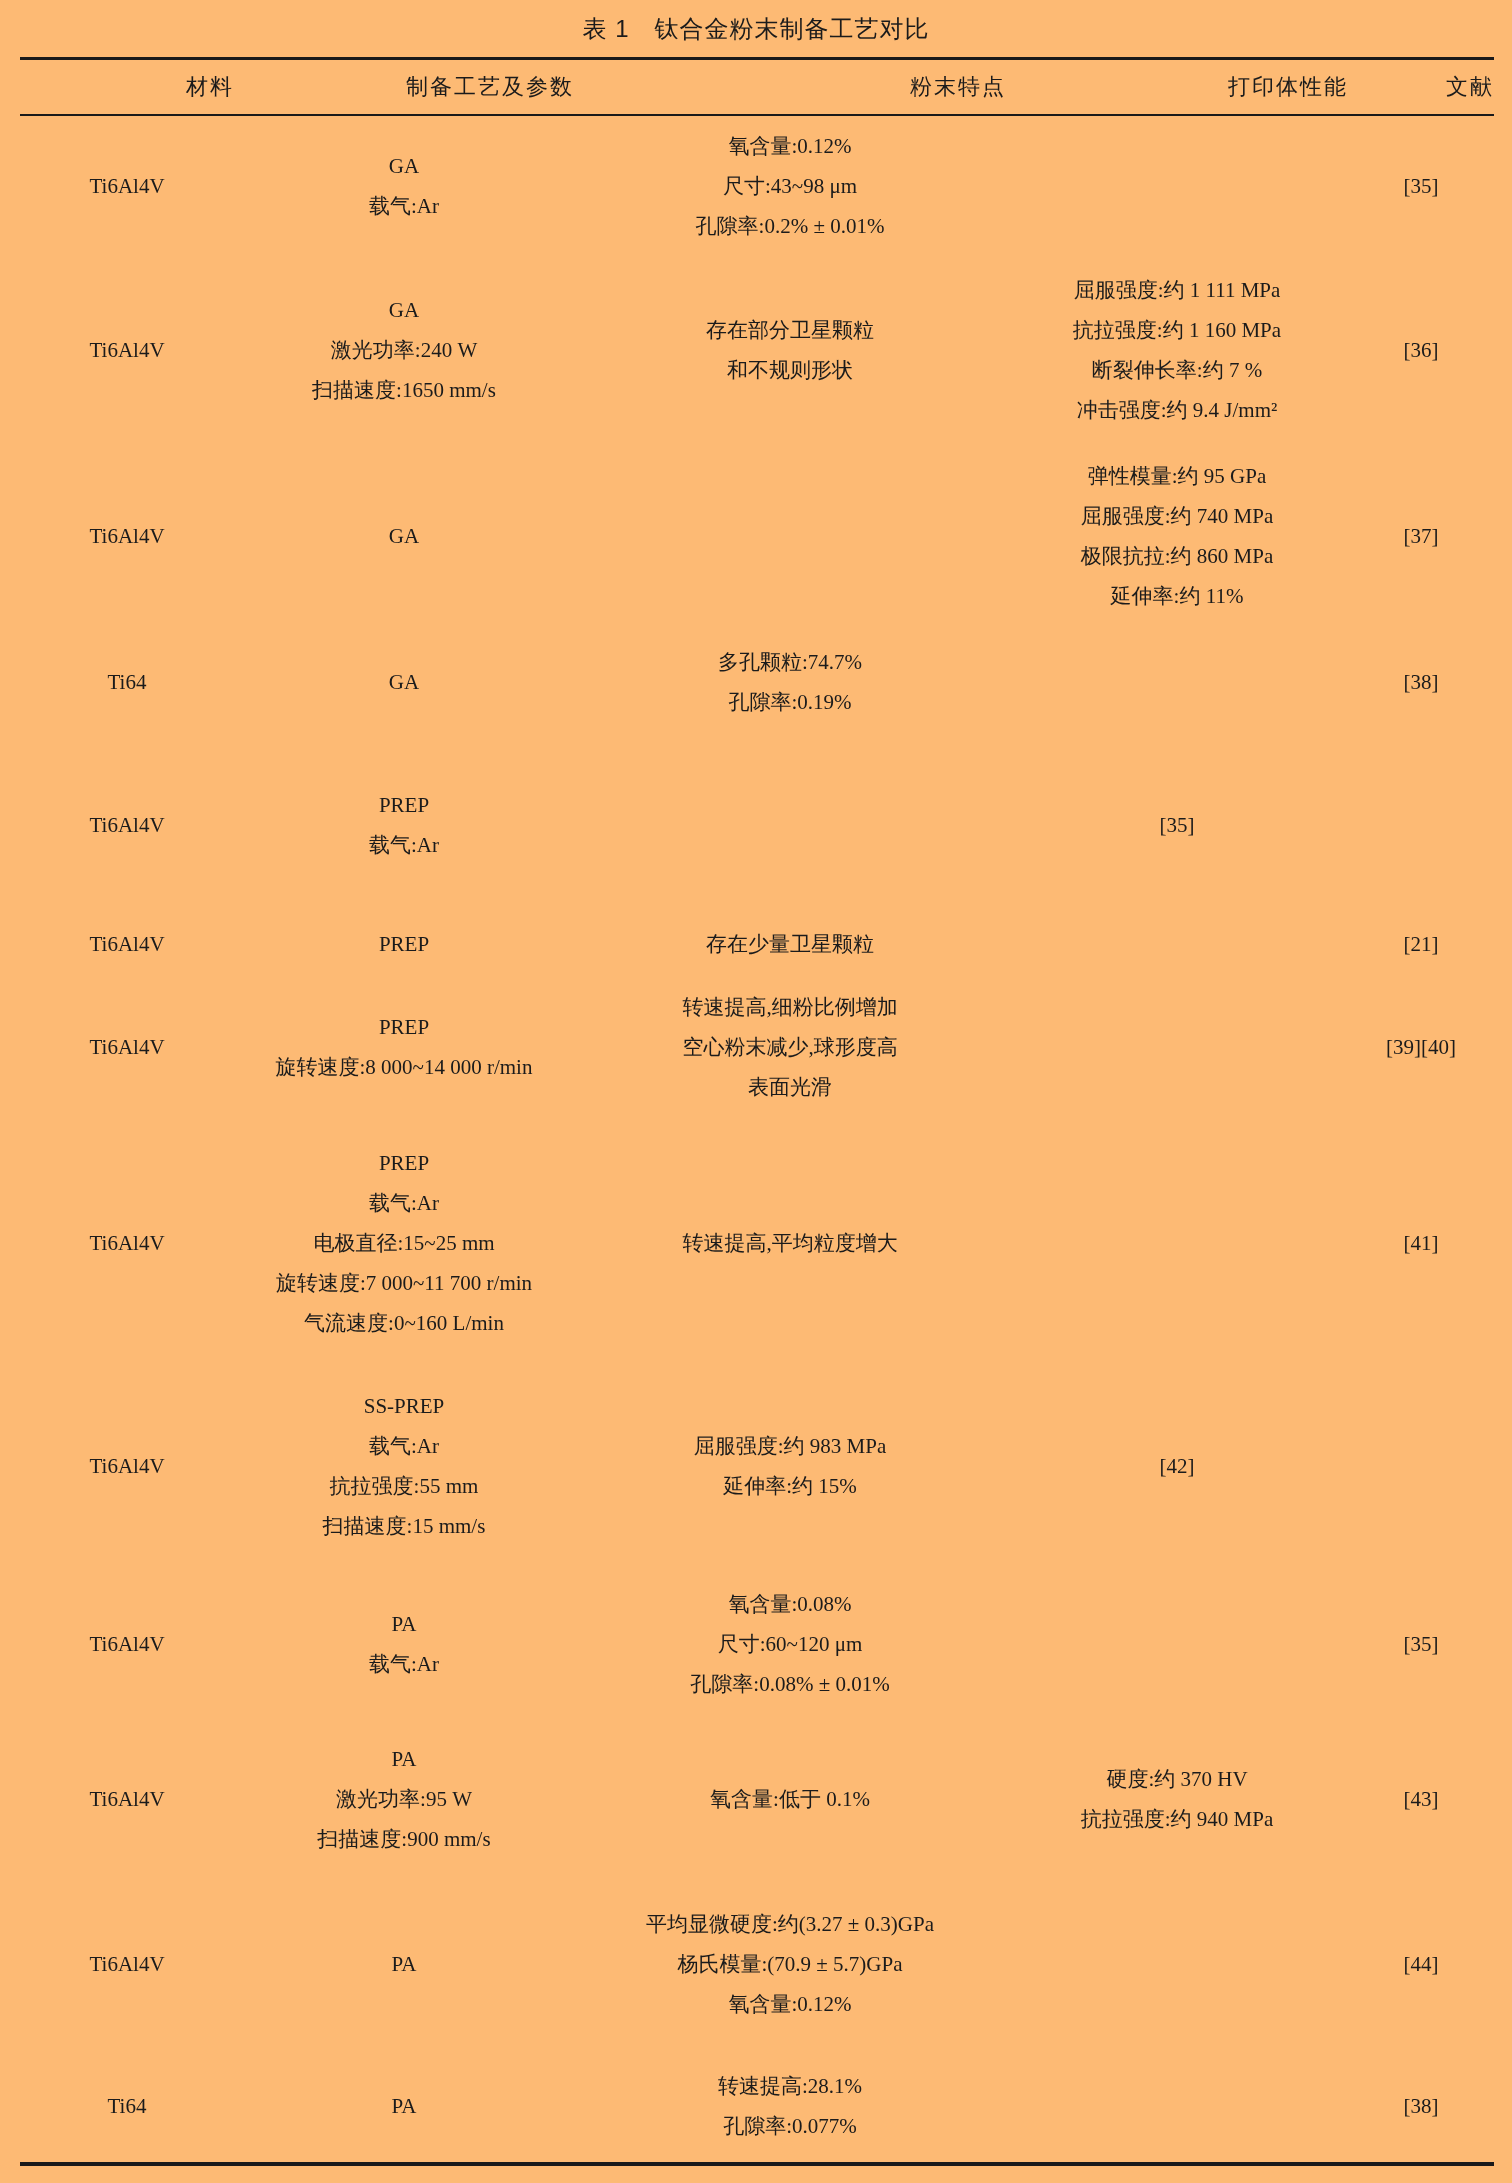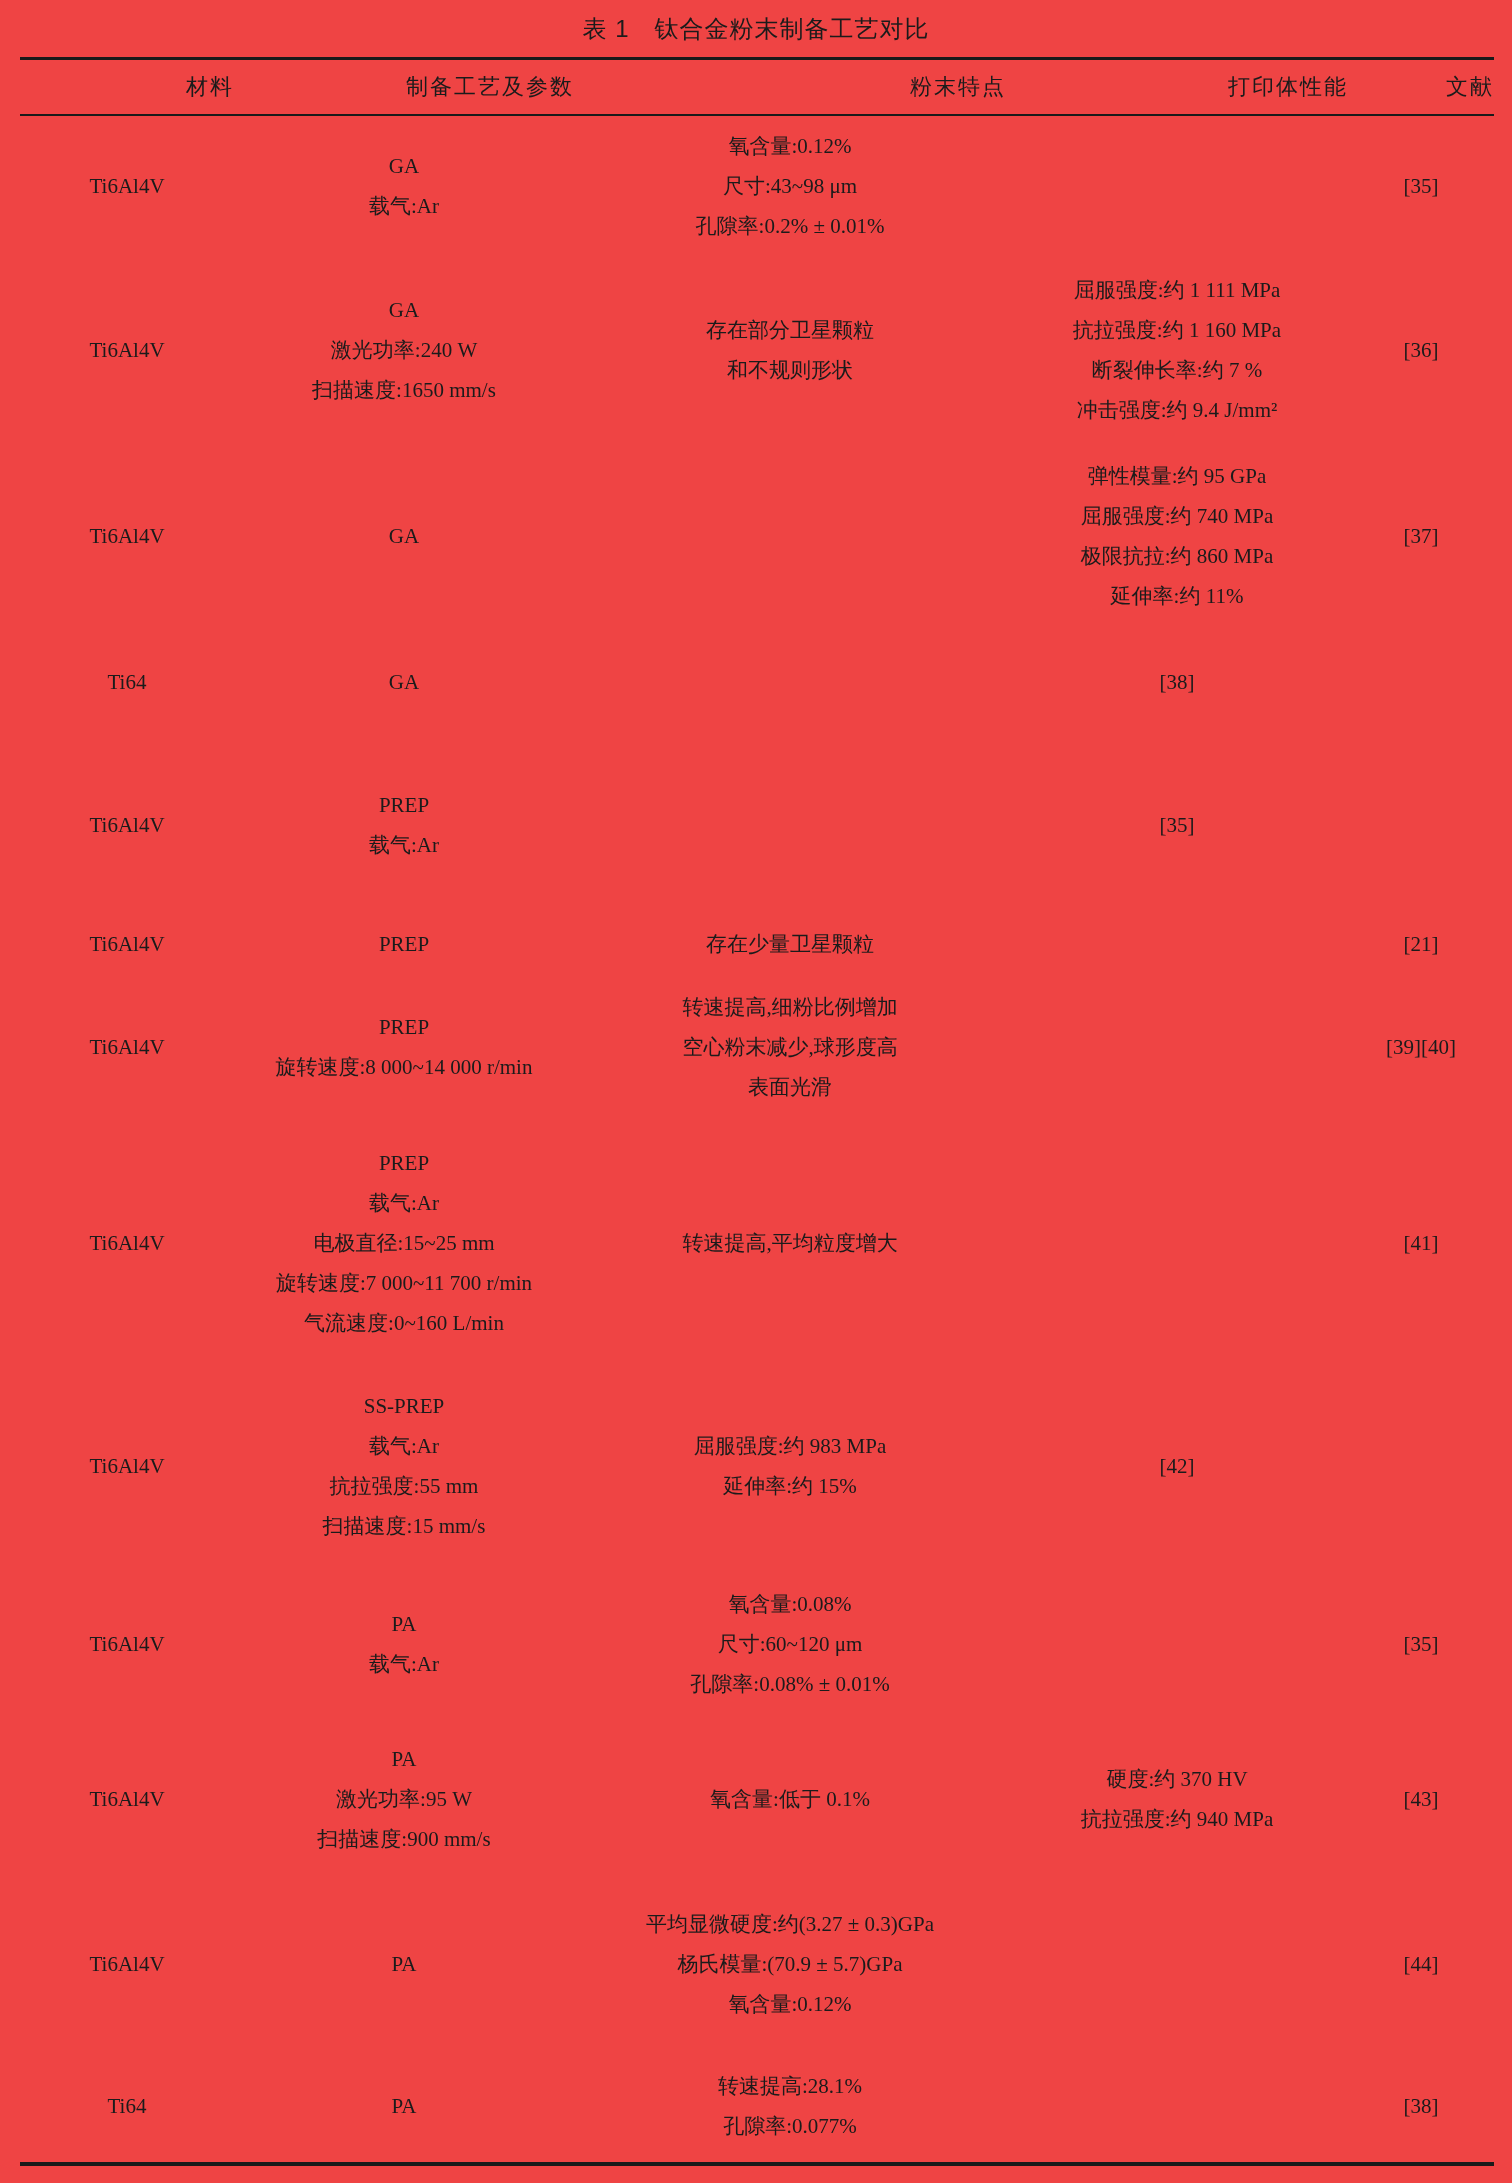--- a/index.html
+++ b/index.html
@@ -1,19 +1,19 @@
 <!DOCTYPE html>
 <html><head>
 <meta charset="utf-8">
 <style>
   html,body{margin:0;padding:0;background:#ffffff;}
   .page{
     position:relative;
     width:1512px;height:2183px;
-    background:#ef4444;
+    background:#fdba74;
     color:#1b1b1b;
     font-family:"Liberation Serif","DejaVu Serif",serif;
     overflow:hidden;
   }
   .caption{
     padding-top:14px;
     height:30px;line-height:30px;
     text-align:center;
     font-family:"Liberation Sans","DejaVu Sans",sans-serif;
     font-size:24px;
@@ -115,20 +115,24 @@
             <div class="line">[37]</div>
           </div>
         </div>
         <div class="grid-row" style="height: 107px;">
           <div class="cell">
             <div class="line">Ti64</div>
           </div>
           <div class="cell">
             <div class="line">GA</div>
           </div>
+          <div class="cell">
+            <div class="line">多孔颗粒:74.7%</div>
+            <div class="line">孔隙率:0.19%</div>
+          </div>
           <div class="cell"></div>
           <div class="cell">
             <div class="line">[38]</div>
           </div>
         </div>
         <div class="grid-row" style="height: 179px;">
           <div class="cell">
             <div class="line">Ti6Al4V</div>
           </div>
           <div class="cell">

